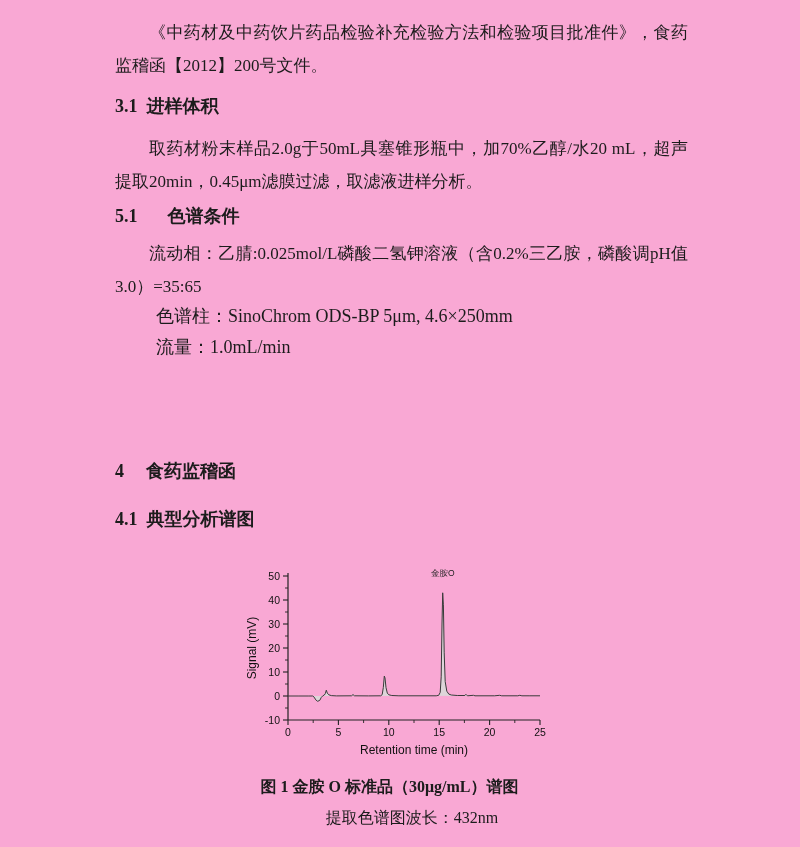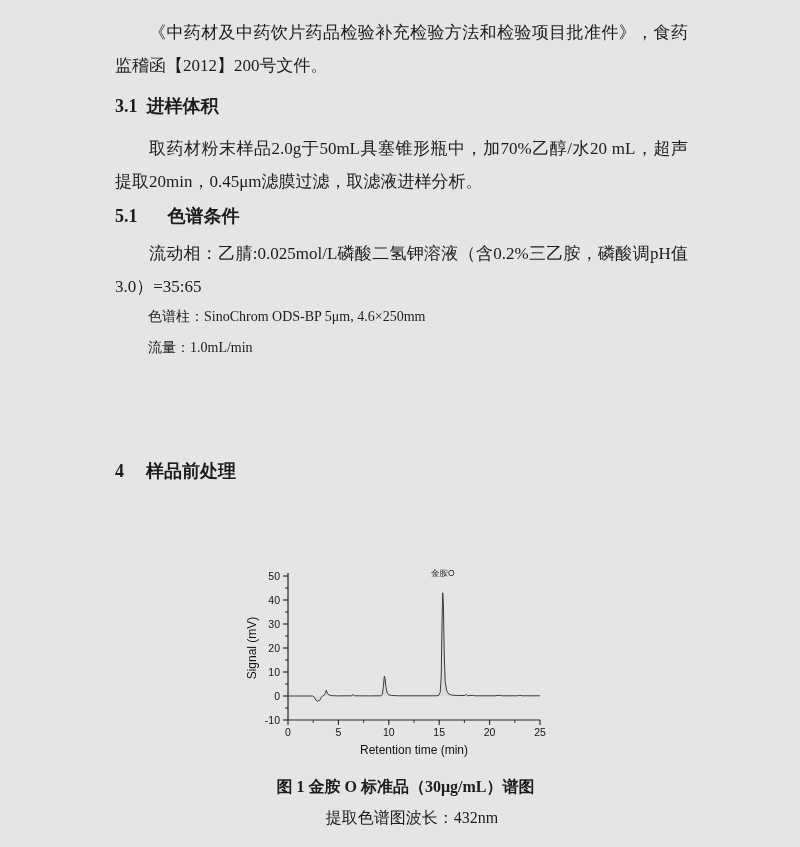--- a/index.html
+++ b/index.html
@@ -1,19 +1,19 @@
 <!DOCTYPE html>
 <html><head>
 <meta charset="utf-8">
 <style>
   html,body{margin:0;padding:0;background:#ffffff;}
   .page{
     position:relative;
     width:800px;height:847px;
-    background:#e5e5e5;
+    background:#f9a8d4;
     font-family:"Liberation Serif","DejaVu Serif",serif;
     color:#1c1c1c;
     overflow:hidden;
   }
   .abs{position:absolute;}
   .para{
     left:115px;width:573px;
     font-size:17px;line-height:33px;
     text-align:justify;
     text-indent:2em;
@@ -22,26 +22,26 @@
   .heading{
     left:115px;margin:0;
     font-size:18px;font-weight:bold;
     line-height:24px;
     white-space:nowrap;
   }
   .g1{margin-left:9px;}
   .g2{margin-left:30px;}
   .g3{margin-left:22px;}
   .cond-list{
-    left:148px;width:540px;
-    font-size:14px;line-height:31px;
+    left:156px;width:540px;
+    font-size:18px;line-height:31px;
   }
   .cond-line{white-space:nowrap;}
   .fig-caption{
-    left:16px;width:779px;text-align:center;
+    left:0;width:779px;text-align:center;
     font-size:16px;font-weight:bold;margin:0;
   }
   .fig-subcaption{
     left:0;width:800px;text-align:center;
     font-size:16px;margin:0;
   }
   .chart-svg{
     font-family:"Liberation Sans","DejaVu Sans",sans-serif;
   }
 </style>
@@ -58,22 +58,23 @@
 
   <h2 class="abs heading" style="top:204px;"><span>5.1</span><span class="g2">色谱条件</span></h2>
 
   <p class="abs para" style="top:237px;">流动相：乙腈:0.025mol/L磷酸二氢钾溶液（含0.2%三乙胺，磷酸调pH值3.0）=35:65</p>
 
   <div class="abs cond-list" style="top:301px;">
     <div class="cond-line">色谱柱：SinoChrom ODS-BP 5μm, 4.6×250mm</div>
     <div class="cond-line">流量：1.0mL/min</div>
   </div>
 
-  <h2 class="abs heading" style="top:459px;"><span>4</span><span class="g3">样品前处理</span></h2>
+  <h2 class="abs heading" style="top:459px;"><span>4</span><span class="g3">食药监稽函</span></h2>
 
+  <h2 class="abs heading" style="top:507px;"><span>4.1</span><span class="g1">典型分析谱图</span></h2>
 
   <svg id="chromatogram" class="abs chart-svg" style="left:240px;top:558px;" width="340" height="210" viewBox="0 0 340 210">
       <line x1="48" y1="15" x2="48" y2="162" stroke="#222" stroke-width="1.2"></line>
       <line x1="48" y1="162" x2="300" y2="162" stroke="#222" stroke-width="1.2"></line>
       <line x1="43" y1="162" x2="48" y2="162" stroke="#222" stroke-width="1.1"></line>
       <text x="40" y="165.5" text-anchor="end" font-size="10.5" fill="#111">-10</text>
       <line x1="45" y1="150" x2="48" y2="150" stroke="#222" stroke-width="0.9"></line>
       <line x1="43" y1="138" x2="48" y2="138" stroke="#222" stroke-width="1.1"></line>
       <text x="40" y="141.5" text-anchor="end" font-size="10.5" fill="#111">0</text>
       <line x1="45" y1="126" x2="48" y2="126" stroke="#222" stroke-width="0.9"></line>

